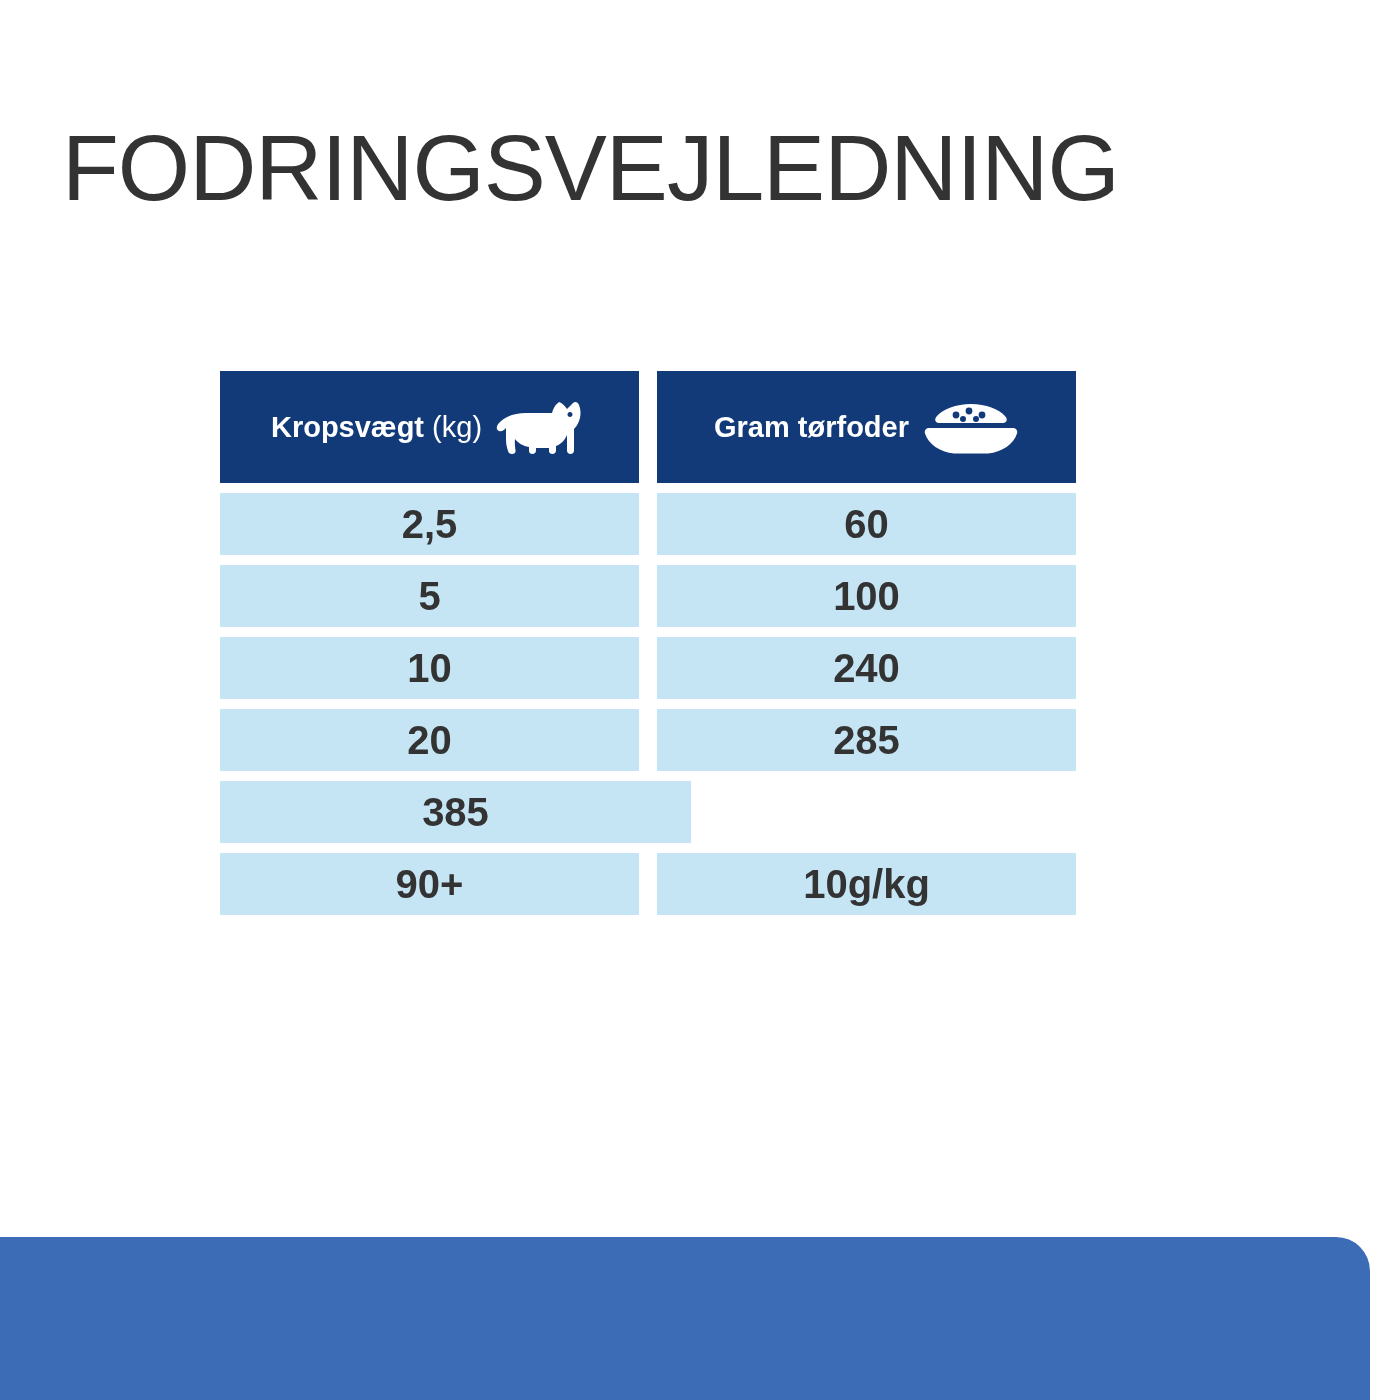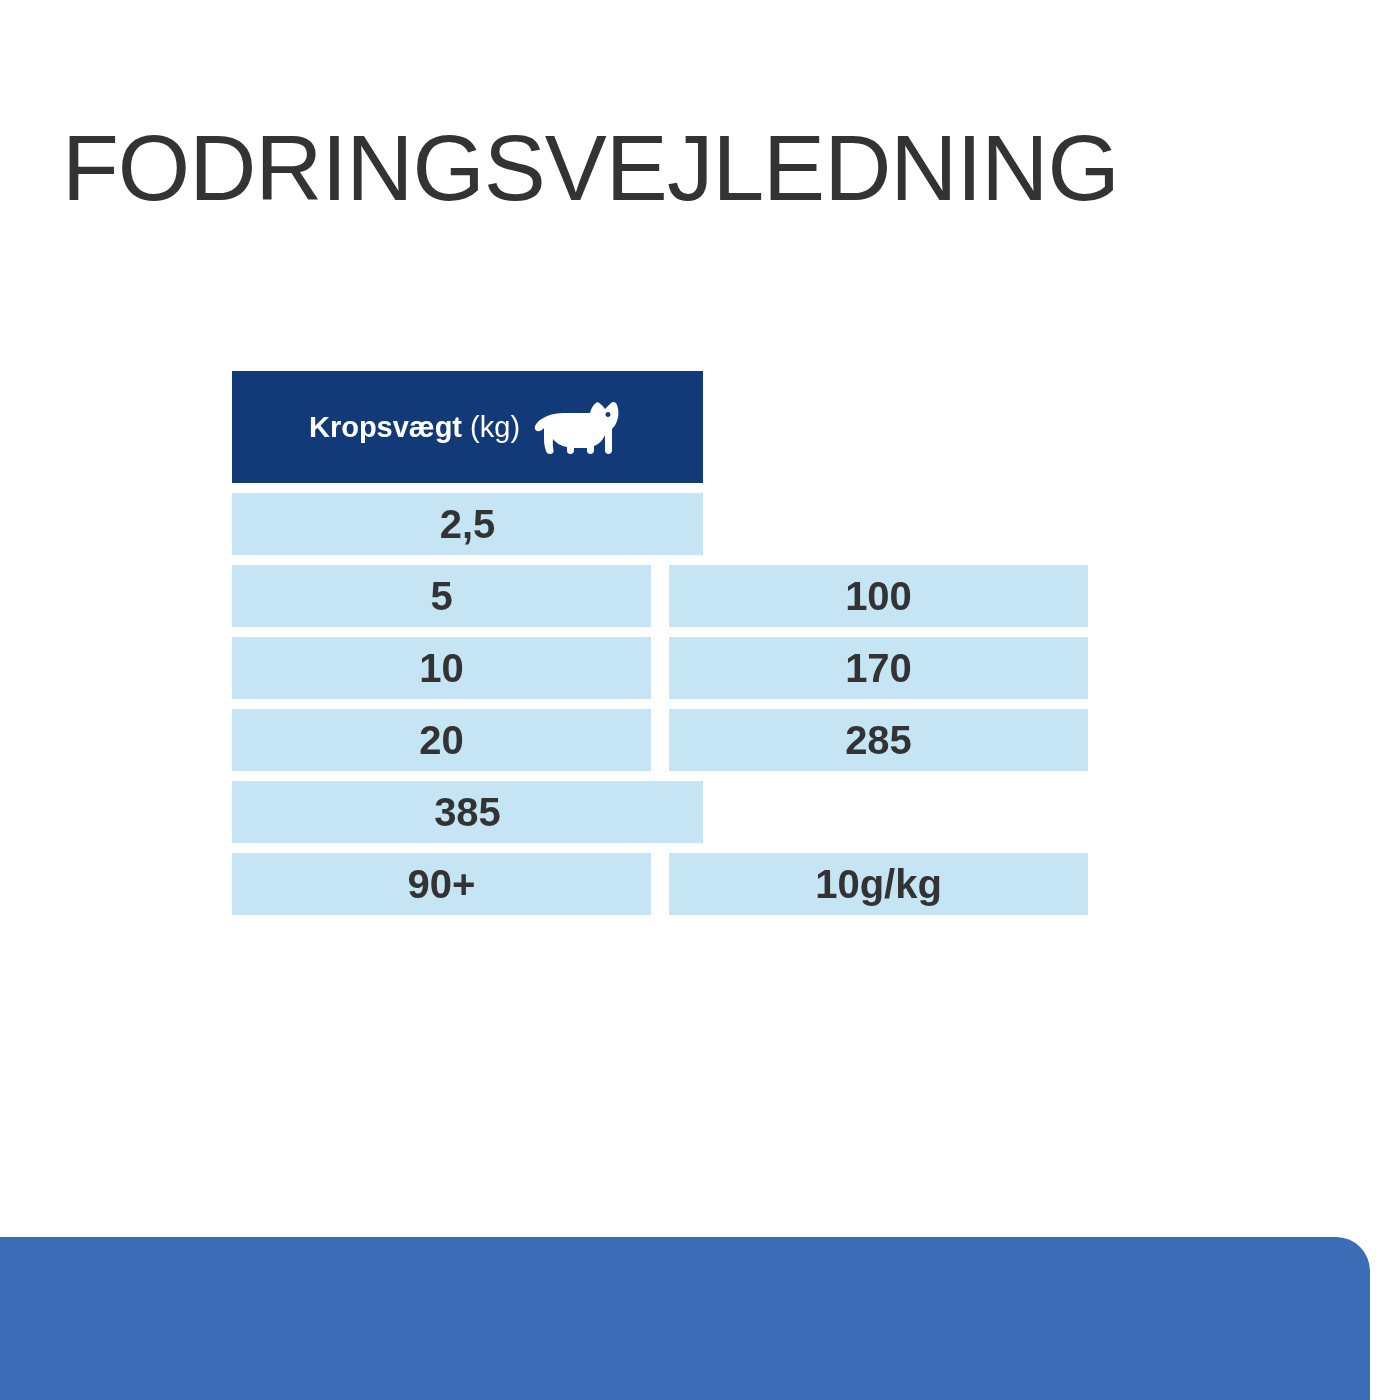--- a/index.html
+++ b/index.html
@@ -29,21 +29,21 @@
     font-size: 93px;
     font-weight: normal;
     letter-spacing: -1px;
     color: #333333;
     line-height: 1.05;
     white-space: nowrap;
   }
 
   .feeding-table {
     position: absolute;
-    left: 232px;
+    left: 220px;
     top: 371px;
     width: 856px;
   }
 
   .table-head {
     display: flex;
     gap: 18px;
   }
 
   .th {
@@ -121,37 +121,52 @@
 
       <div class="th col-weight">
         <span class="th-label"><span>Kropsvægt</span> <span class="unit">(kg)</span></span>
         <span class="icon-dog">
           <svg width="92" height="56" viewBox="0 0 92 56" xmlns="http://www.w3.org/2000/svg">
             <path fill="#ffffff" d="M62 4 C59 6 57 10 56 14 L30 14 C18 14 8 18 3 24 C0 27 0 31 3 32 C6 33 8 31 10 29 L10 41 C10 45 11 49 12 52 C12.5 54 14 55 16 55 C18.5 55 20 53.5 19.5 51.5 C19 48 18.5 44 19 40 C22 44 27 47 33 48 L33 52 C33 54 34.5 55 36.5 55 C38.5 55 40 53.5 40 51.5 L40 49 L53 49 L53 52 C53 54 54.5 55 56.5 55 C58.5 55 60 53.5 60 51.5 L60 47 C65 45 69 41 71 36 L71 51.5 C71 53.5 72.5 55 74.5 55 C76.5 55 78 53.5 78 51.5 L78 30 C80 28 82 25 83 22 C85 17 85 11 83 6 C82 3 79 2 77 4 L71 10 C69 7 66 4 63 3 C62.6 3.2 62.3 3.6 62 4 Z M74 18 C72.5 18 71.5 17 71.5 15.5 C71.5 14 72.5 13 74 13 C75.5 13 76.5 14 76.5 15.5 C76.5 17 75.5 18 74 18 Z"></path>
           </svg>
         </span>
       </div>
 
+      <div class="th col-grams">
+        <span class="th-label">Gram tørfoder</span>
+        <span class="icon-bowl">
+          <svg width="96" height="58" viewBox="0 0 96 58" xmlns="http://www.w3.org/2000/svg">
+            <path fill="#ffffff" d="M48 6 C33 6 20 11 14 18 C11 21 12 25 16 25 L80 25 C84 25 85 21 82 18 C76 11 63 6 48 6 Z"></path>
+            <circle fill="#123a78" cx="33" cy="17" r="3.4"></circle>
+            <circle fill="#123a78" cx="46" cy="13" r="3.4"></circle>
+            <circle fill="#123a78" cx="59" cy="17" r="3.4"></circle>
+            <circle fill="#123a78" cx="40" cy="21" r="3"></circle>
+            <circle fill="#123a78" cx="53" cy="21" r="3"></circle>
+            <path fill="#ffffff" d="M6 30 C3 30 1 32.5 2 35.5 C5 46 17 54 31 55.5 L65 55.5 C79 54 91 46 94 35.5 C95 32.5 93 30 90 30 Z"></path>
+          </svg>
+        </span>
+      </div>
 
     </div>
 
     <div class="table-body">
 
       <div class="tr">
         <div class="td col-weight">2,5</div>
+        <div class="td col-grams">60</div>
       </div>
 
       <div class="tr">
         <div class="td col-weight">5</div>
         <div class="td col-grams">100</div>
       </div>
 
       <div class="tr">
         <div class="td col-weight">10</div>
-        <div class="td col-grams">170</div>
+        <div class="td col-grams">240</div>
       </div>
 
       <div class="tr">
         <div class="td col-weight">20</div>
         <div class="td col-grams">285</div>
       </div>
 
       <div class="tr">
         <div class="td col-grams">385</div>
       </div>

